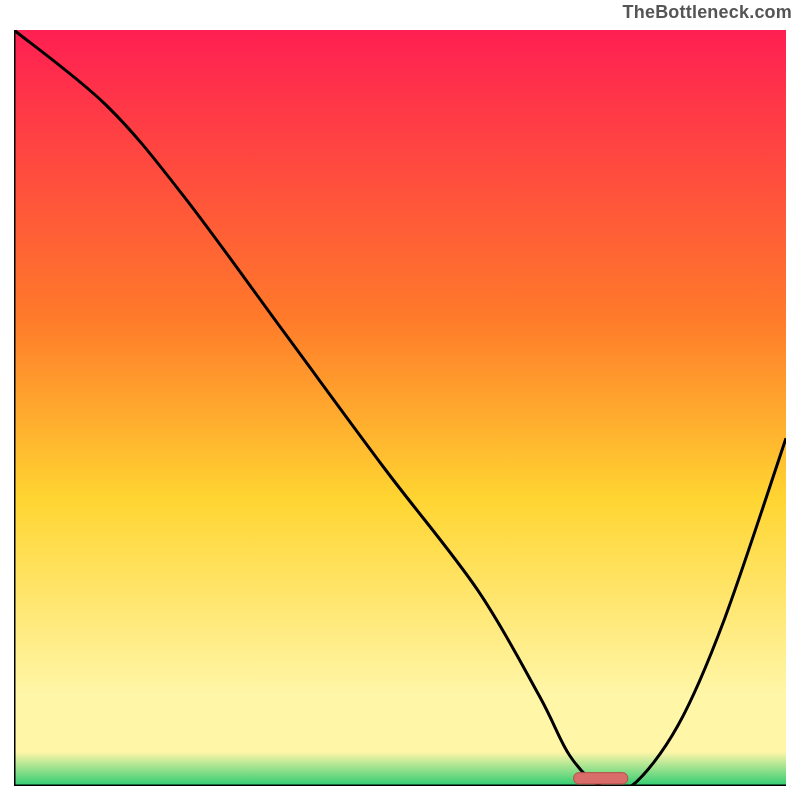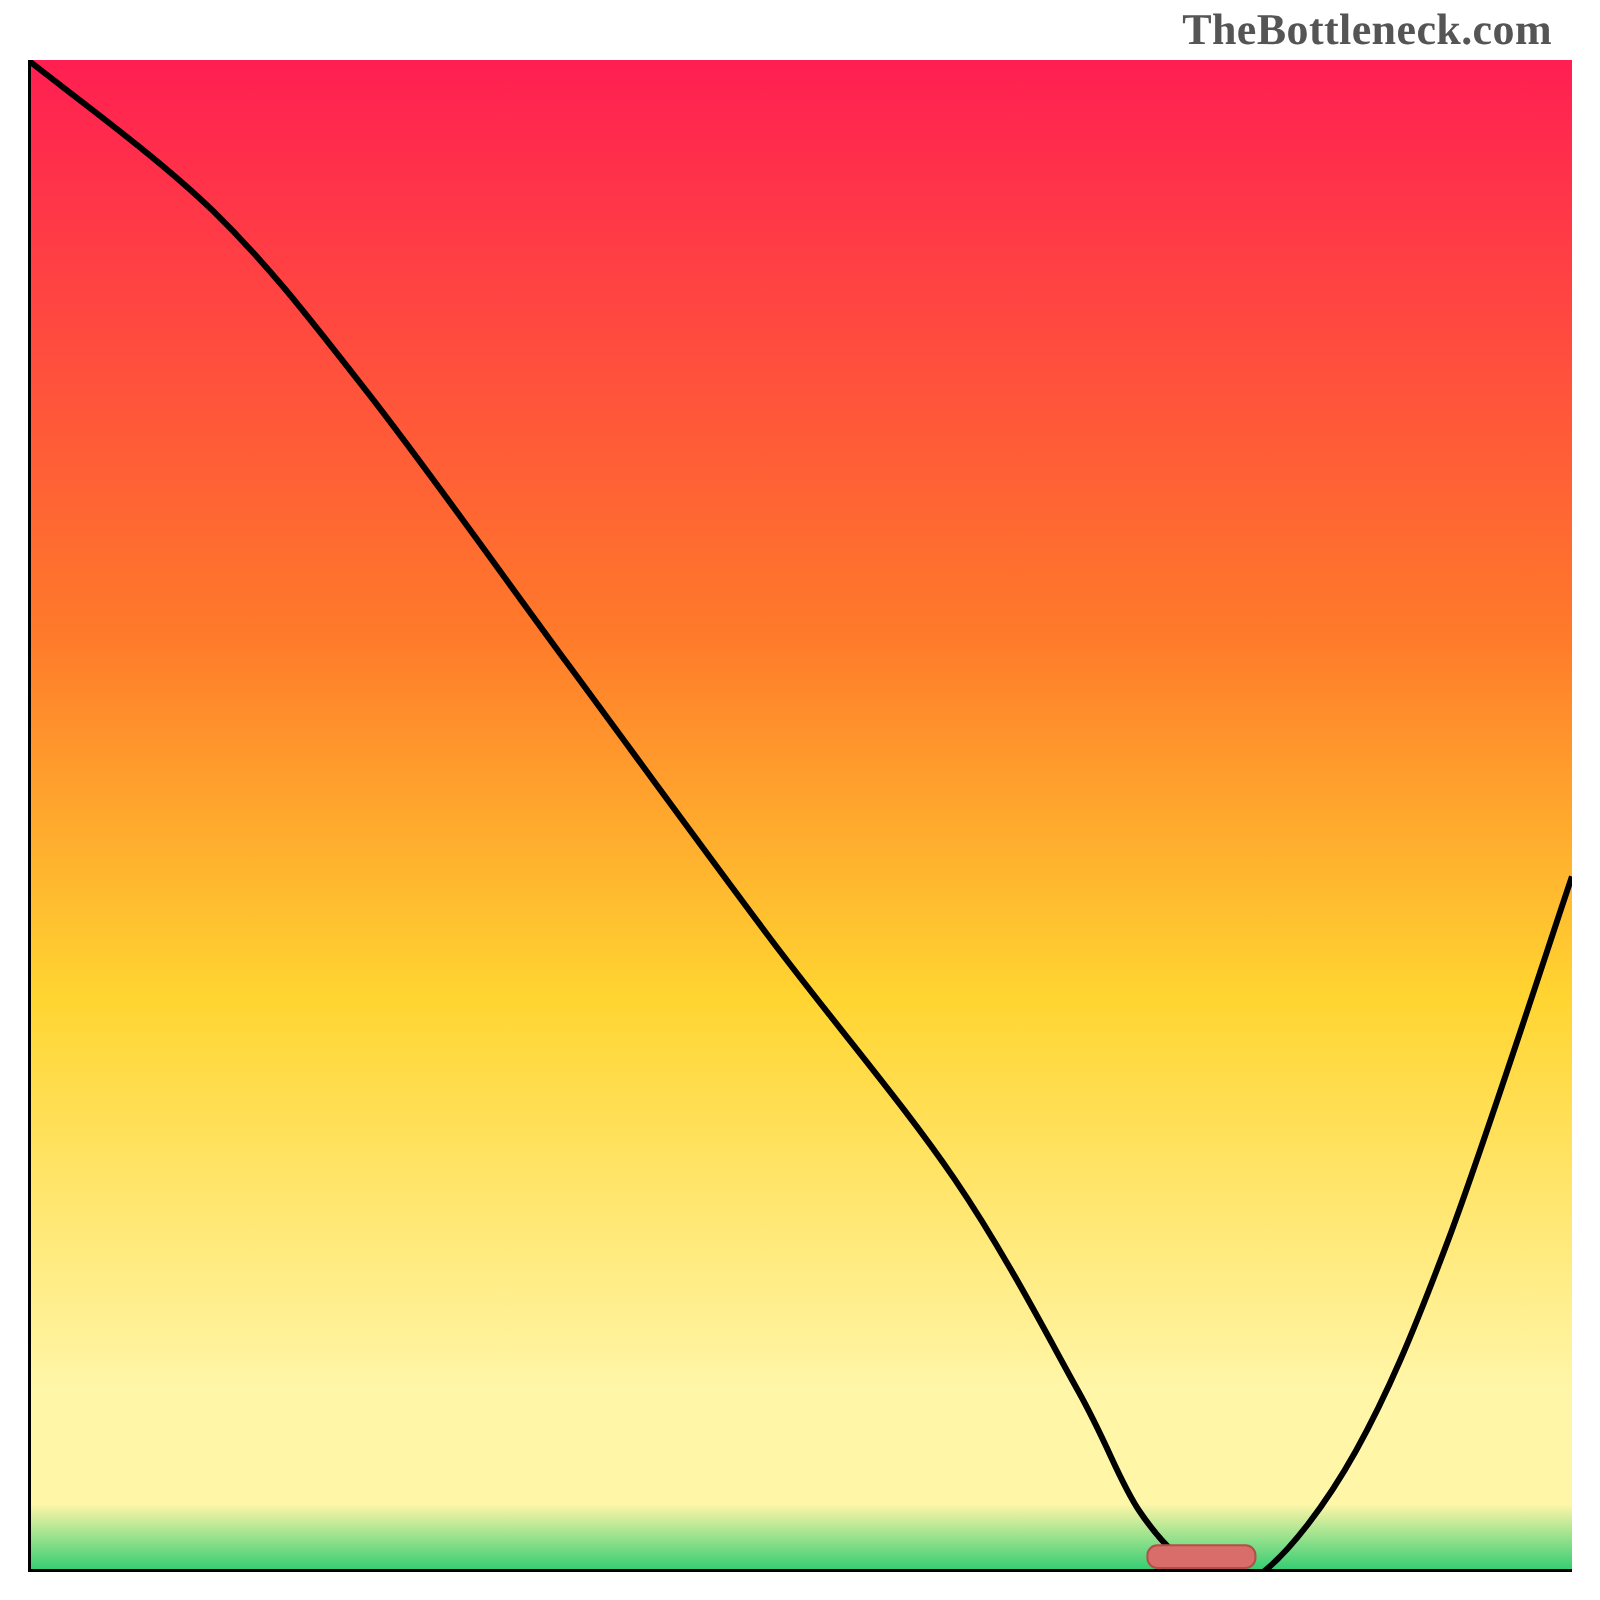--- a/index.html
+++ b/index.html
@@ -12,27 +12,26 @@
     font-family: Arial, Helvetica, sans-serif;
   }
   .stage {
     position: relative;
     width: 800px;
     height: 800px;
   }
   .watermark {
     position: absolute;
     top: 2px;
-    right: 24px;
+    right: 8px;
     color: #555555;
-    font-size: 22px;
+    font-size: 18px;
     font-weight: 600;
     letter-spacing: 0.2px;
     z-index: 50;
-    font-family: Liberation Serif, serif;
   }
   svg.chart {
     position: absolute;
     left: 14px;
     top: 30px;
     width: 772px;
     height: 756px;
   }
 </style>
 </head>

